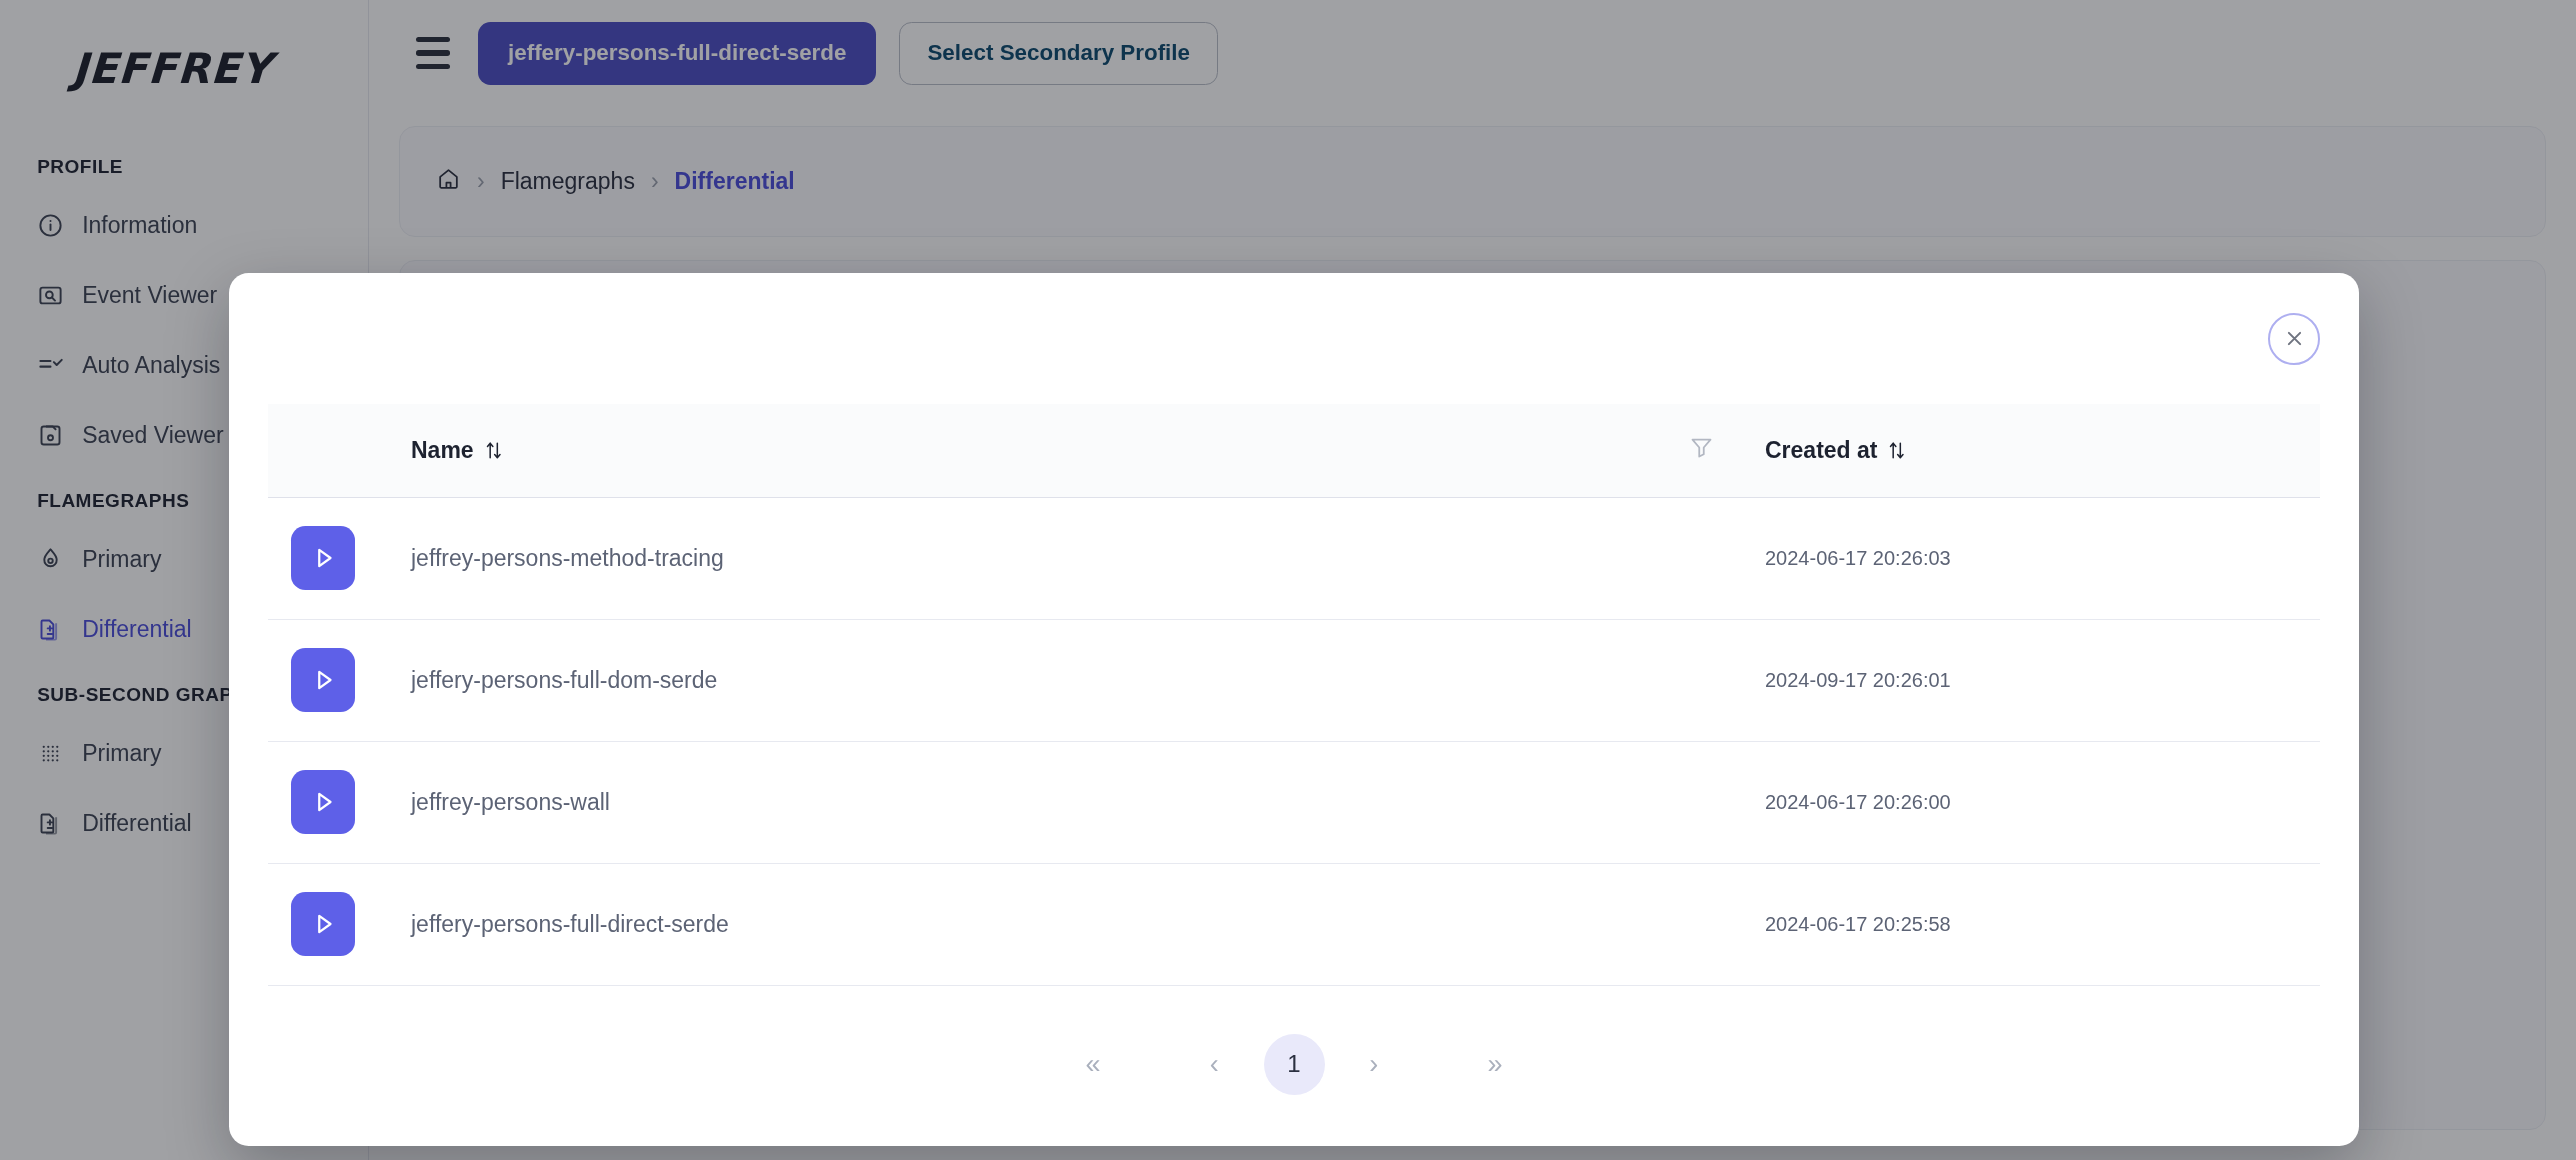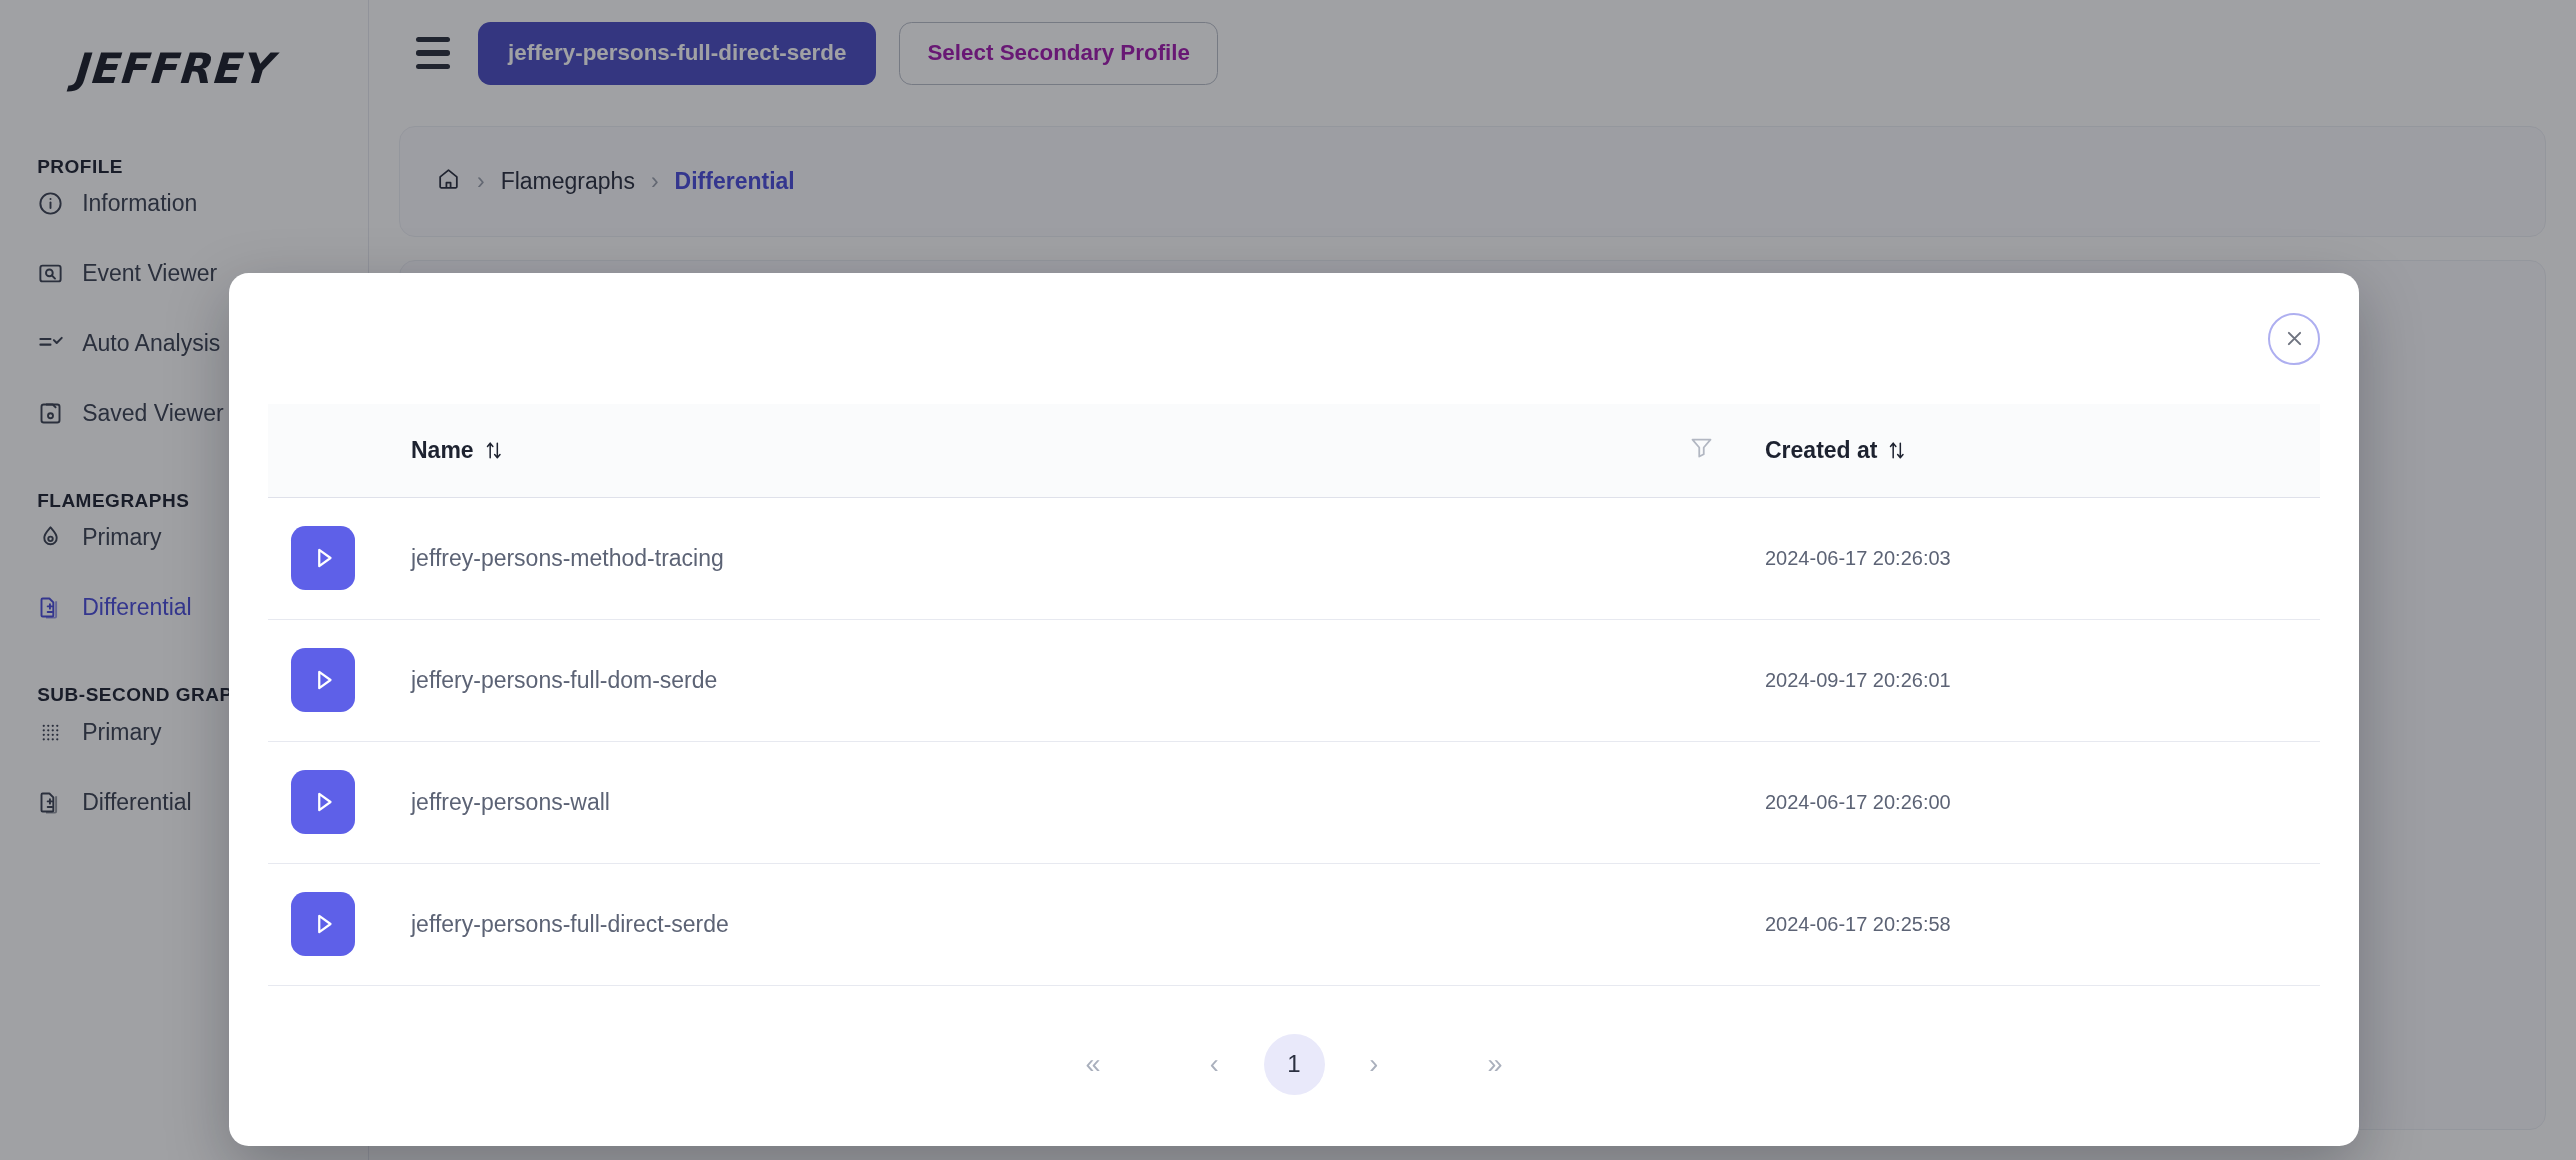--- a/index.html
+++ b/index.html
@@ -46,21 +46,21 @@
   }
   .nav-section {
     font-size: 19px;
     font-weight: 700;
     letter-spacing: 0.5px;
     color: #1f2433;
     padding: 19.7px 7.2px 12.5px 7.2px;
     white-space: nowrap;
   }
   .nav-item {
-    display: flex; 
+    display: flex; align-items: center;
     gap: 18px;
     height: 70px;
     padding: 0 7.2px;
     color: #3c4354;
     font-size: 23px;
     cursor: pointer;
     white-space: nowrap;
   }
   .nav-item.active { color: #4b4ddb; }
   .nav-item .ico {
@@ -103,21 +103,21 @@
     border: none; border-radius: 12.5px;
     font-size: 22.4px; font-weight: 700;
     font-family: "Liberation Sans", sans-serif;
     cursor: pointer;
     white-space: nowrap;
   }
   .btn-outline {
     height: 63px;
     padding: 0 27px;
     background: transparent;
-    color: #a21caf;
+    color: #0c4a6e;
     border: 1.8px solid #b9bec9; border-radius: 12.5px;
     font-size: 22.4px; font-weight: 700;
     font-family: "Liberation Sans", sans-serif;
     cursor: pointer;
     white-space: nowrap;
   }
   .content {
     flex: 1 1 auto;
     padding: 19.7px 30px 30px 30px;
     display: flex; flex-direction: column;

